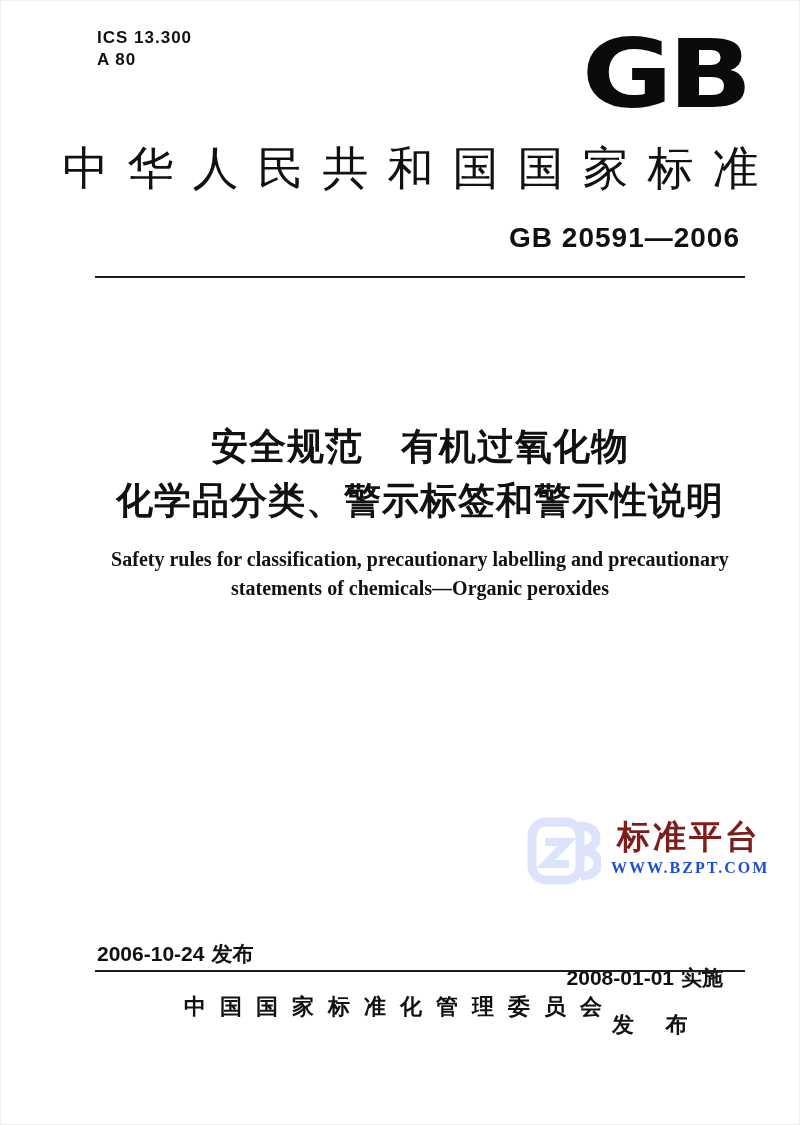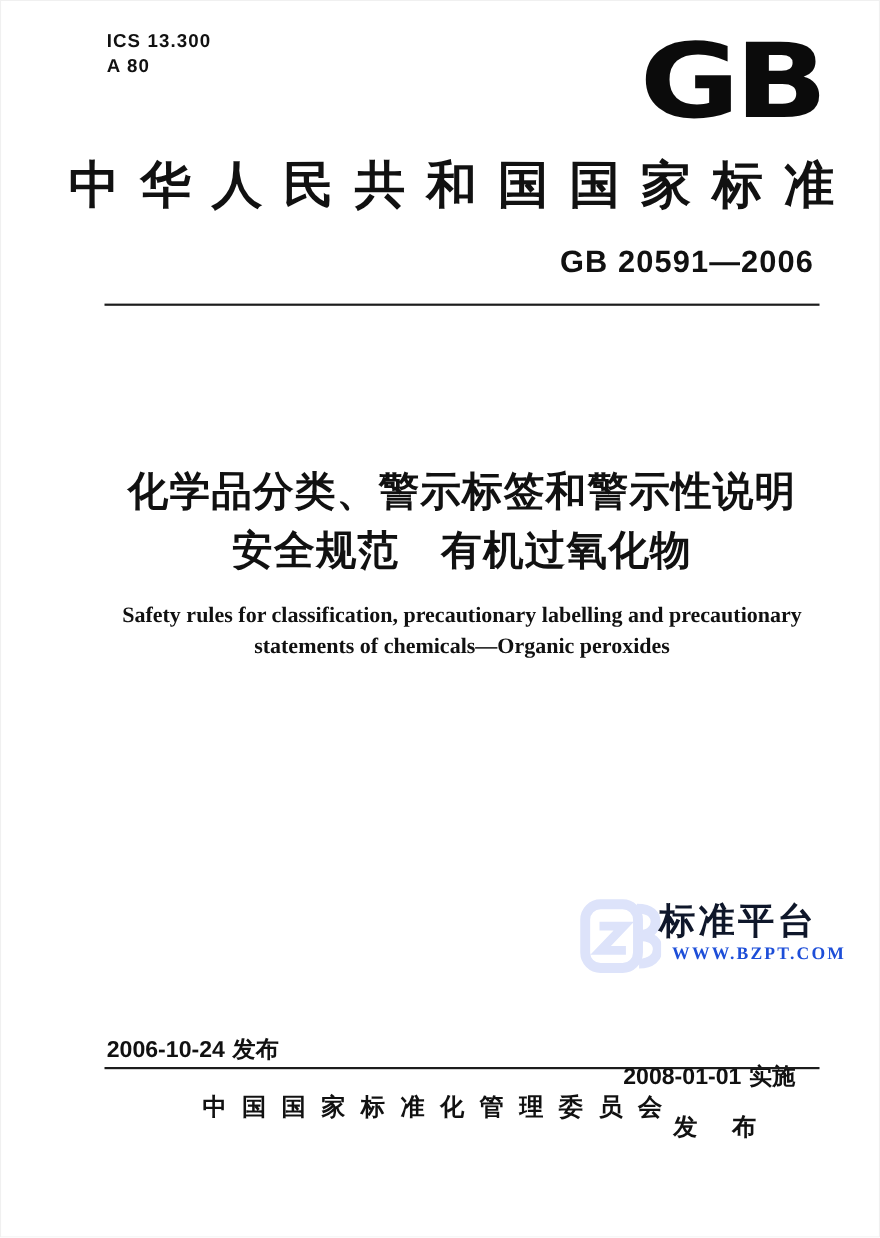--- a/index.html
+++ b/index.html
@@ -26,21 +26,21 @@
     font-weight:bold;font-size:94px;line-height:94px;
     letter-spacing:-4px;
     transform:scaleX(1.18);transform-origin:right center;
     color:#0b0b0b;
   }
   
   .national-title{
     position:absolute;left:60px;right:20px;top:138px;
     text-align:center;
     font-family:"Liberation Serif","DejaVu Serif",serif;
-    font-weight:bold;font-size:46px;
+    font-weight:normal;font-size:46px;
     letter-spacing:19px;
     white-space:nowrap;
   }
   .std-number{
     position:absolute;right:60px;top:222px;
     font-family:"Liberation Sans","DejaVu Sans",sans-serif;
     font-weight:bold;font-size:28px;letter-spacing:1px;
   }
   .rule{
     position:absolute;left:95px;width:650px;height:2px;
@@ -62,24 +62,24 @@
     text-align:center;
     font-family:"Liberation Serif","DejaVu Serif",serif;
     font-weight:bold;font-size:20px;line-height:29px;
   }
   
   .watermark{
     position:absolute;left:527px;top:815px;width:215px;height:80px;
   }
   .wm-logo{position:absolute;left:0;top:0;}
   .wm-name{
-    position:absolute;left:72px;top:0px;
+    position:absolute;left:90px;top:0px;
     font-family:"Liberation Sans","DejaVu Sans",sans-serif;
     font-weight:bold;font-size:33px;letter-spacing:3px;
-    color:#0f172a;white-space:nowrap;
+    color:#7f1d1d;white-space:nowrap;
   }
   .wm-url{
     position:absolute;left:84px;top:44px;
     font-family:Liberation Serif, serif;
     font-weight:bold;font-size:16px;letter-spacing:2px;
     color:#1d4ed8;white-space:nowrap;
   }
   
   .date-row{
     position:absolute;left:97px;right:60px;top:940px;
@@ -116,22 +116,22 @@
 
   <div class="gb-logo">GB</div>
 
   <div class="national-title">中华人民共和国国家标准</div>
 
   <div class="std-number">GB 20591—2006</div>
 
   <div class="rule rule-top"></div>
 
   <div class="cn-title">
+    <div>安全规范　有机过氧化物</div>
     <div>化学品分类、警示标签和警示性说明</div>
-    <div>安全规范　有机过氧化物</div>
   </div>
 
   <div class="en-title">
     <div>Safety rules for classification, precautionary labelling and precautionary</div>
     <div>statements of chemicals—Organic peroxides</div>
   </div>
 
   <div class="watermark">
     <span class="wm-logo">
       <svg width="74" height="74" viewBox="0 0 74 74" fill="none">

